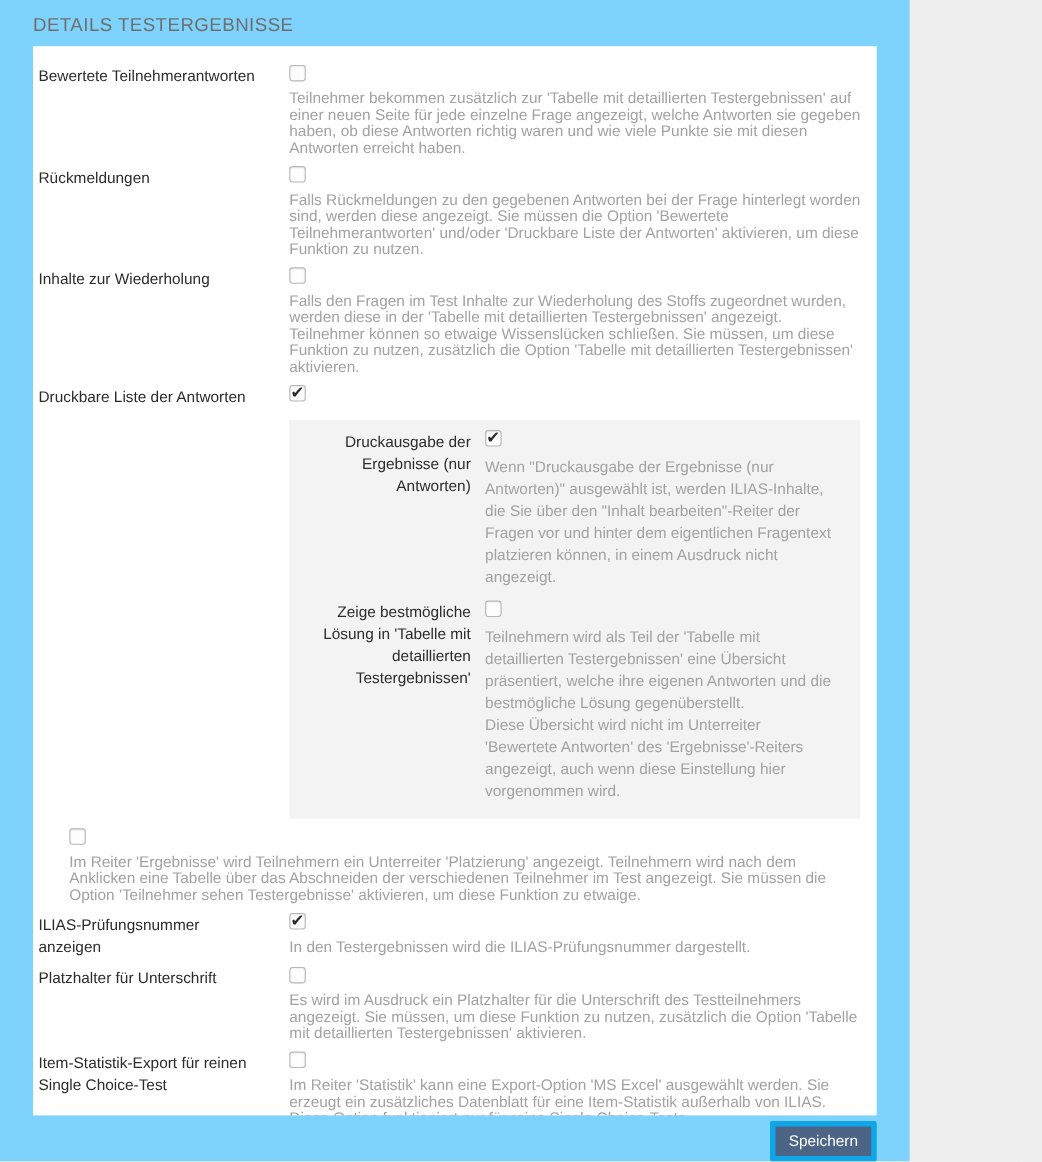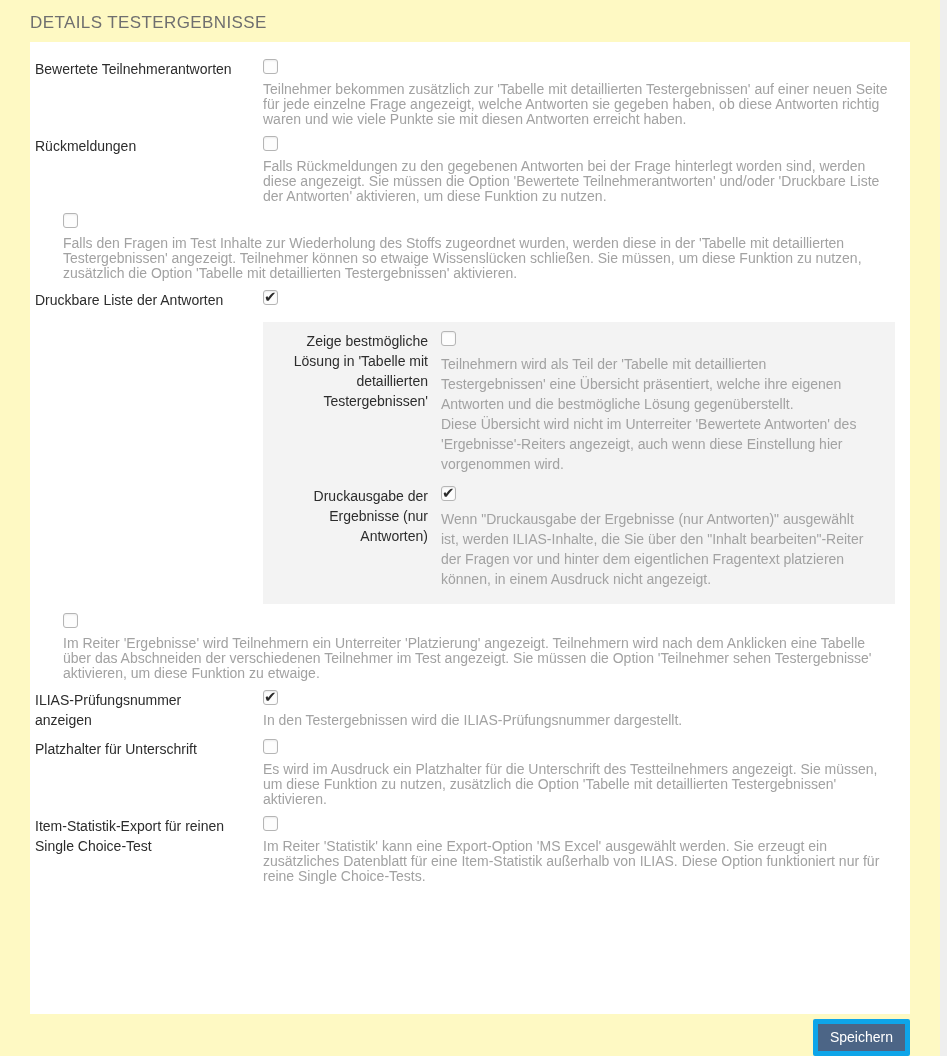--- a/index.html
+++ b/index.html
@@ -2,21 +2,21 @@
 <html lang="de"><head>
 <meta charset="utf-8">
 <style>
   * { margin:0; padding:0; box-sizing:border-box; }
   html,body { background:#eeeeee; }
   body {
     font-family:"Liberation Sans", sans-serif;
     width:947px; height:1056px;
     position:relative; overflow:hidden;
   }
-  .screen { width:940px; height:1056px; background:#fef9c3; }
+  .screen { width:827px; height:1056px; background:#7dd3fc; }
 
   
   .page-header { padding:13px 30px 9px 30px; }
   .page-title {
     font-size:17px; color:#6f6f6f; font-weight:400;
     letter-spacing:0.4px; text-transform:uppercase;
   }
 
   
   .panel {
@@ -101,47 +101,48 @@
 
     <div class="form-row">
       <div class="row-label">Rückmeldungen</div>
       <div class="row-content">
         <span class="checkbox" role="checkbox" aria-checked="false"></span>
         <div class="row-desc">Falls Rückmeldungen zu den gegebenen Antworten bei der Frage hinterlegt worden sind, werden diese angezeigt. Sie müssen die Option 'Bewertete Teilnehmerantworten' und/oder 'Druckbare Liste der Antworten' aktivieren, um diese Funktion zu nutzen.</div>
       </div>
     </div>
 
     <div class="form-row">
+      <div class="row-label">Inhalte zur Wiederholung</div>
       <div class="row-content">
         <span class="checkbox" role="checkbox" aria-checked="false"></span>
         <div class="row-desc">Falls den Fragen im Test Inhalte zur Wiederholung des Stoffs zugeordnet wurden, werden diese in der 'Tabelle mit detaillierten Testergebnissen' angezeigt. Teilnehmer können so etwaige Wissenslücken schließen. Sie müssen, um diese Funktion zu nutzen, zusätzlich die Option 'Tabelle mit detaillierten Testergebnissen' aktivieren.</div>
       </div>
     </div>
 
     <div class="form-row">
       <div class="row-label">Druckbare Liste der Antworten</div>
       <div class="row-content">
         <span class="checkbox checked" role="checkbox" aria-checked="true"></span>
 
         <div class="sub-box">
 
           <div class="sub-row">
+            <div class="sub-label">Druckausgabe der Ergebnisse (nur Antworten)</div>
+            <div class="sub-content">
+              <span class="checkbox checked" role="checkbox" aria-checked="true"></span>
+              <div class="sub-desc">Wenn "Druckausgabe der Ergebnisse (nur Antworten)" ausgewählt ist, werden ILIAS-Inhalte, die Sie über den "Inhalt bearbeiten"-Reiter der Fragen vor und hinter dem eigentlichen Fragentext platzieren können, in einem Ausdruck nicht angezeigt.</div>
+            </div>
+          </div>
+
+          <div class="sub-row">
             <div class="sub-label">Zeige bestmögliche Lösung in 'Tabelle mit detaillierten Testergebnissen'</div>
             <div class="sub-content">
               <span class="checkbox" role="checkbox" aria-checked="false"></span>
               <div class="sub-desc">Teilnehmern wird als Teil der 'Tabelle mit detaillierten Testergebnissen' eine Übersicht präsentiert, welche ihre eigenen Antworten und die bestmögliche Lösung gegenüberstellt.</div>
               <div class="sub-desc" style="margin-top:0;">Diese Übersicht wird nicht im Unterreiter 'Bewertete Antworten' des 'Ergebnisse'-Reiters angezeigt, auch wenn diese Einstellung hier vorgenommen wird.</div>
-            </div>
-          </div>
-
-          <div class="sub-row">
-            <div class="sub-label">Druckausgabe der Ergebnisse (nur Antworten)</div>
-            <div class="sub-content">
-              <span class="checkbox checked" role="checkbox" aria-checked="true"></span>
-              <div class="sub-desc">Wenn "Druckausgabe der Ergebnisse (nur Antworten)" ausgewählt ist, werden ILIAS-Inhalte, die Sie über den "Inhalt bearbeiten"-Reiter der Fragen vor und hinter dem eigentlichen Fragentext platzieren können, in einem Ausdruck nicht angezeigt.</div>
             </div>
           </div>
 
         </div>
       </div>
     </div>
 
     <div class="form-row">
       <div class="row-content">
         <span class="checkbox" role="checkbox" aria-checked="false"></span>

